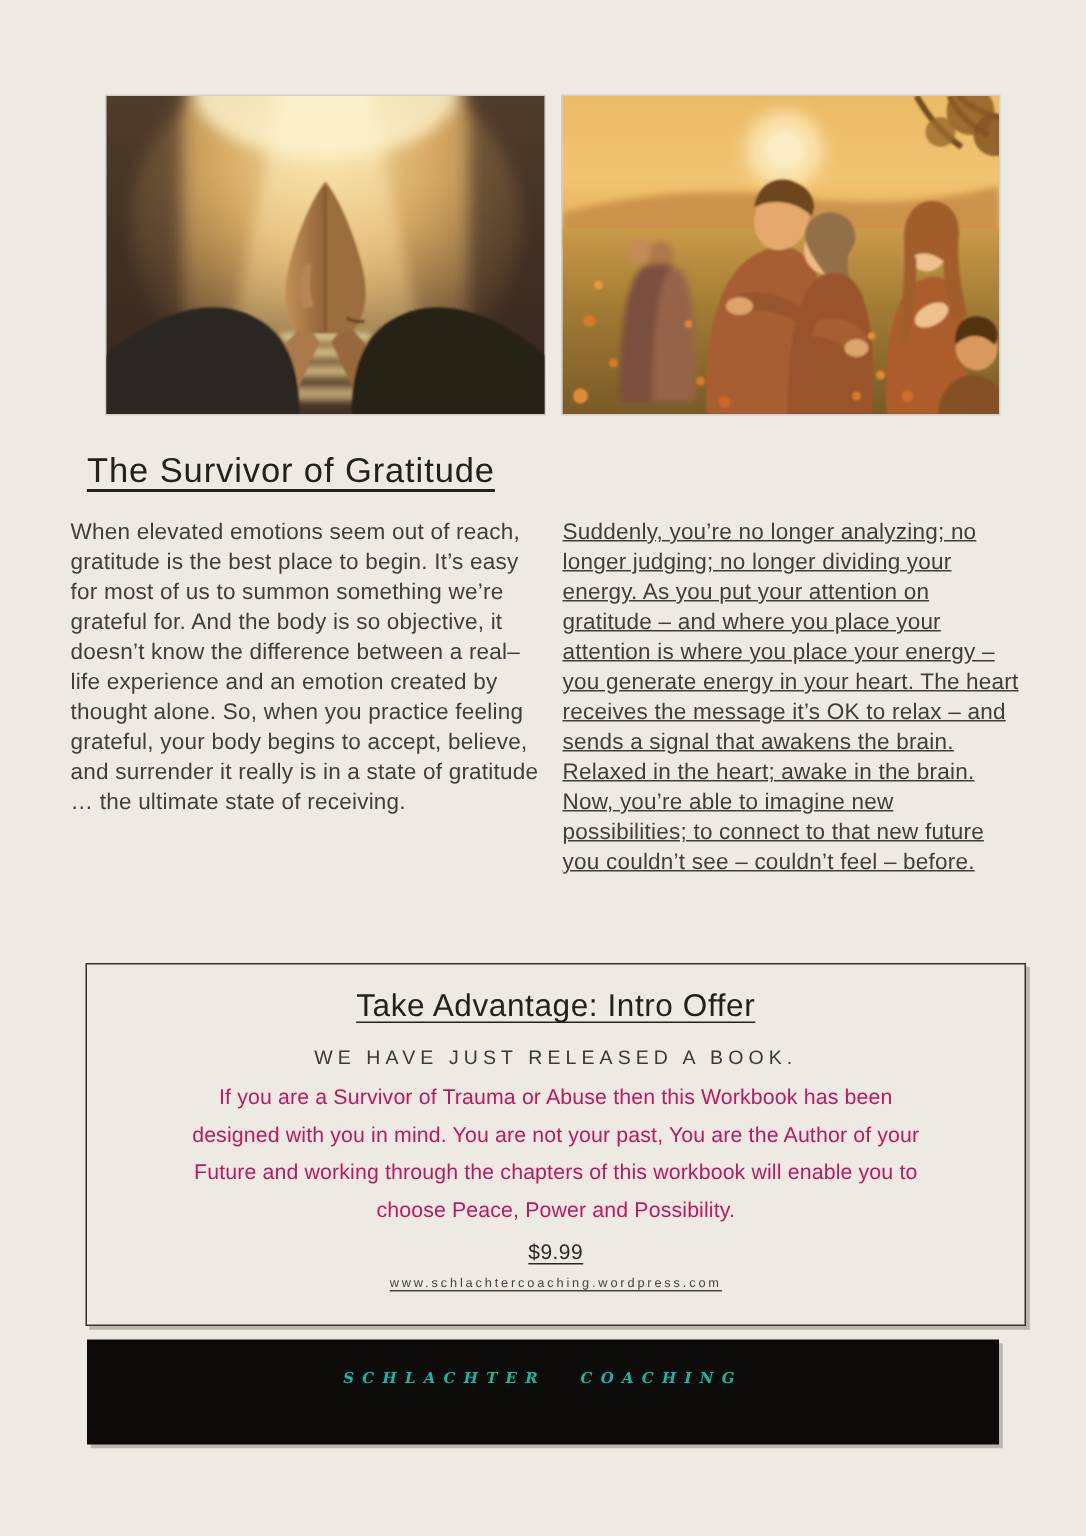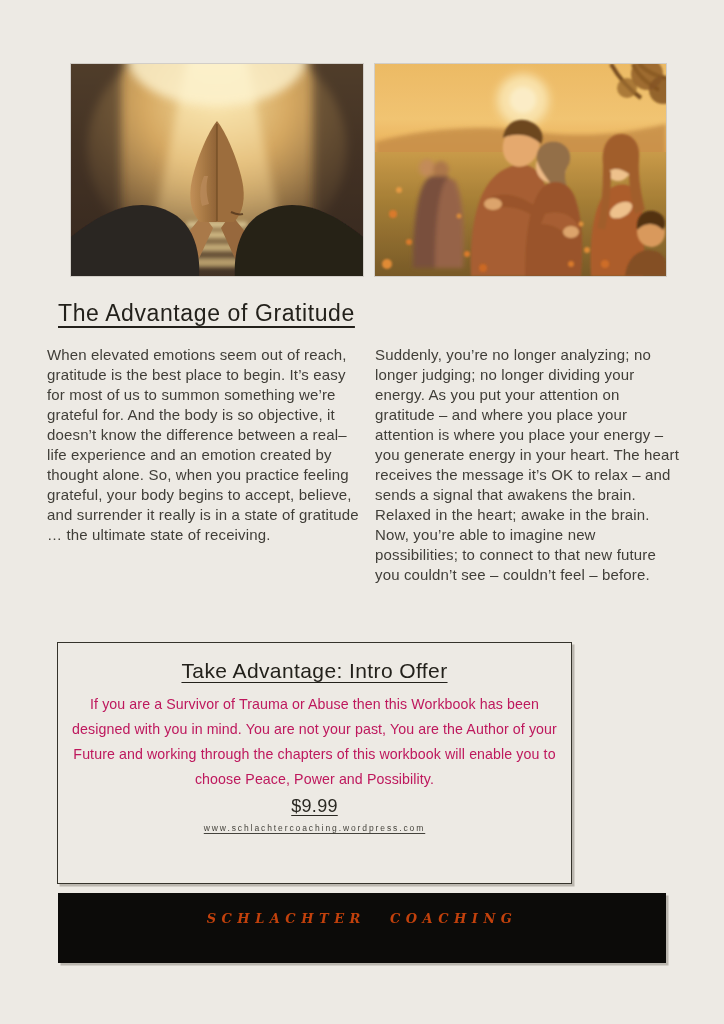--- a/index.html
+++ b/index.html
@@ -14,51 +14,51 @@
   .fig-right{left:375px;width:291px;}
 
   .title{
     position:absolute;left:58px;top:300px;margin:0;
     font-size:23px;font-weight:500;color:#23211B;letter-spacing:.6px;
     text-decoration:underline;text-decoration-thickness:1.5px;
     text-underline-offset:5px;text-decoration-skip-ink:none;
   }
   .col{position:absolute;top:345px;font-size:15px;line-height:20px;letter-spacing:.15px;color:#403E38;}
   .col-left{left:47px;width:318px;}
-  .col-right{left:375px;width:307px;}
+  .col-right{left:375px;width:307px;text-decoration:underline;}
 
   .offer{
-    position:absolute;left:57px;top:642px;width:515px;height:242px;
+    position:absolute;left:57px;top:642px;width:627px;height:242px;
     box-sizing:border-box;border:1.4px solid #35332B;
     box-shadow:2.5px 2.5px 0 rgba(95,90,78,.35);
     text-align:center;padding-top:14px;
   }
   .offer-title{
     margin:0;font-size:21px;font-weight:500;color:#23211B;letter-spacing:.4px;line-height:28px;
     text-decoration:underline;text-decoration-thickness:1.4px;
     text-underline-offset:4px;text-decoration-skip-ink:none;
   }
   .offer-sub{margin-top:12px;font-size:13px;letter-spacing:3.4px;color:#3B3933;line-height:16px;}
   .offer-body{margin:7px auto 0;max-width:505px;font-size:14.2px;line-height:25px;letter-spacing:.1px;color:#be185d;}
   .offer-price{
-    margin-top:3px;font-size:18px;color:#2A2822;letter-spacing:.3px;line-height:22px;
+    margin-top:3px;font-size:14px;color:#2A2822;letter-spacing:.3px;line-height:22px;
     text-decoration:underline;text-underline-offset:3px;text-decoration-skip-ink:none;
   }
   .offer-url{
     display:inline-block;margin-top:4px;font-size:8.5px;letter-spacing:1.9px;color:#45433C;
     text-decoration:underline;text-underline-offset:2px;cursor:pointer;
   }
   .footer-bar{
     position:absolute;left:58px;top:893px;width:608px;height:70px;
     background:#0C0B09;box-shadow:2.5px 2.5px 0 rgba(95,90,78,.35);
     box-sizing:border-box;padding-top:16px;text-align:center;
   }
   .brand{
     font-family:"DejaVu Serif","Liberation Serif",serif;font-style:italic;font-weight:700;
-    font-size:13px;letter-spacing:5.5px;word-spacing:14px;color:#c2410c;
+    font-size:10px;letter-spacing:5.5px;word-spacing:14px;color:#14b8a6;
   }
 </style>
 </head>
 <body>
 
 <div class="page">
 
   <div class="figure fig-left">
     <svg viewBox="0 0 292 212">
       <defs>
@@ -192,27 +192,28 @@
           <circle cx="212" cy="186" r="3" fill="#e08a36"></circle>
         <circle cx="24" cy="126" r="3" fill="#e59a43"></circle>
           <circle cx="84" cy="152" r="2.5" fill="#d98a3a"></circle>
         <circle cx="206" cy="160" r="2.5" fill="#e0913c"></circle>
           <circle cx="230" cy="200" r="4" fill="#cc6a26"></circle>
       </g>
       <rect width="291" height="212" fill="#e89540" opacity="0.08"></rect>
     </svg>
   </div>
 
-  <h1 class="title">The Advantage of Gratitude</h1>
+  <h1 class="title">The Survivor of Gratitude</h1>
 
   <div class="col col-left">When elevated emotions seem out of reach, gratitude is the best place to begin. It’s easy for most of us to summon something we’re grateful for. And the body is so objective, it doesn’t know the difference between a real–life experience and an emotion created by thought alone. So, when you practice feeling grateful, your body begins to accept, believe, and surrender it really is in a state of gratitude … the ultimate state of receiving.</div>
   <div class="col col-right">Suddenly, you’re no longer analyzing; no longer judging; no longer dividing your energy. As you put your attention on gratitude – and where you place your attention is where you place your energy – you generate energy in your heart. The heart receives the message it’s OK to relax – and sends a signal that awakens the brain. Relaxed in the heart; awake in the brain. Now, you’re able to imagine new possibilities; to connect to that new future you couldn’t see – couldn’t feel – before.</div>
 
   <div class="offer">
     <h2 class="offer-title">Take Advantage: Intro Offer</h2>
+    <div class="offer-sub">WE HAVE JUST RELEASED A BOOK.</div>
     <div class="offer-body">If you are a Survivor of Trauma or Abuse then this Workbook has been designed with you in mind. You are not your past, You are the Author of your Future and working through the chapters of this workbook will enable you to choose Peace, Power and Possibility.</div>
     <div class="offer-price">$9.99</div>
     <span class="offer-url">www.schlachtercoaching.wordpress.com</span>
   </div>
 
   <div class="footer-bar">
     <span class="brand">SCHLACHTER COACHING</span>
   </div>
 
 </div>

